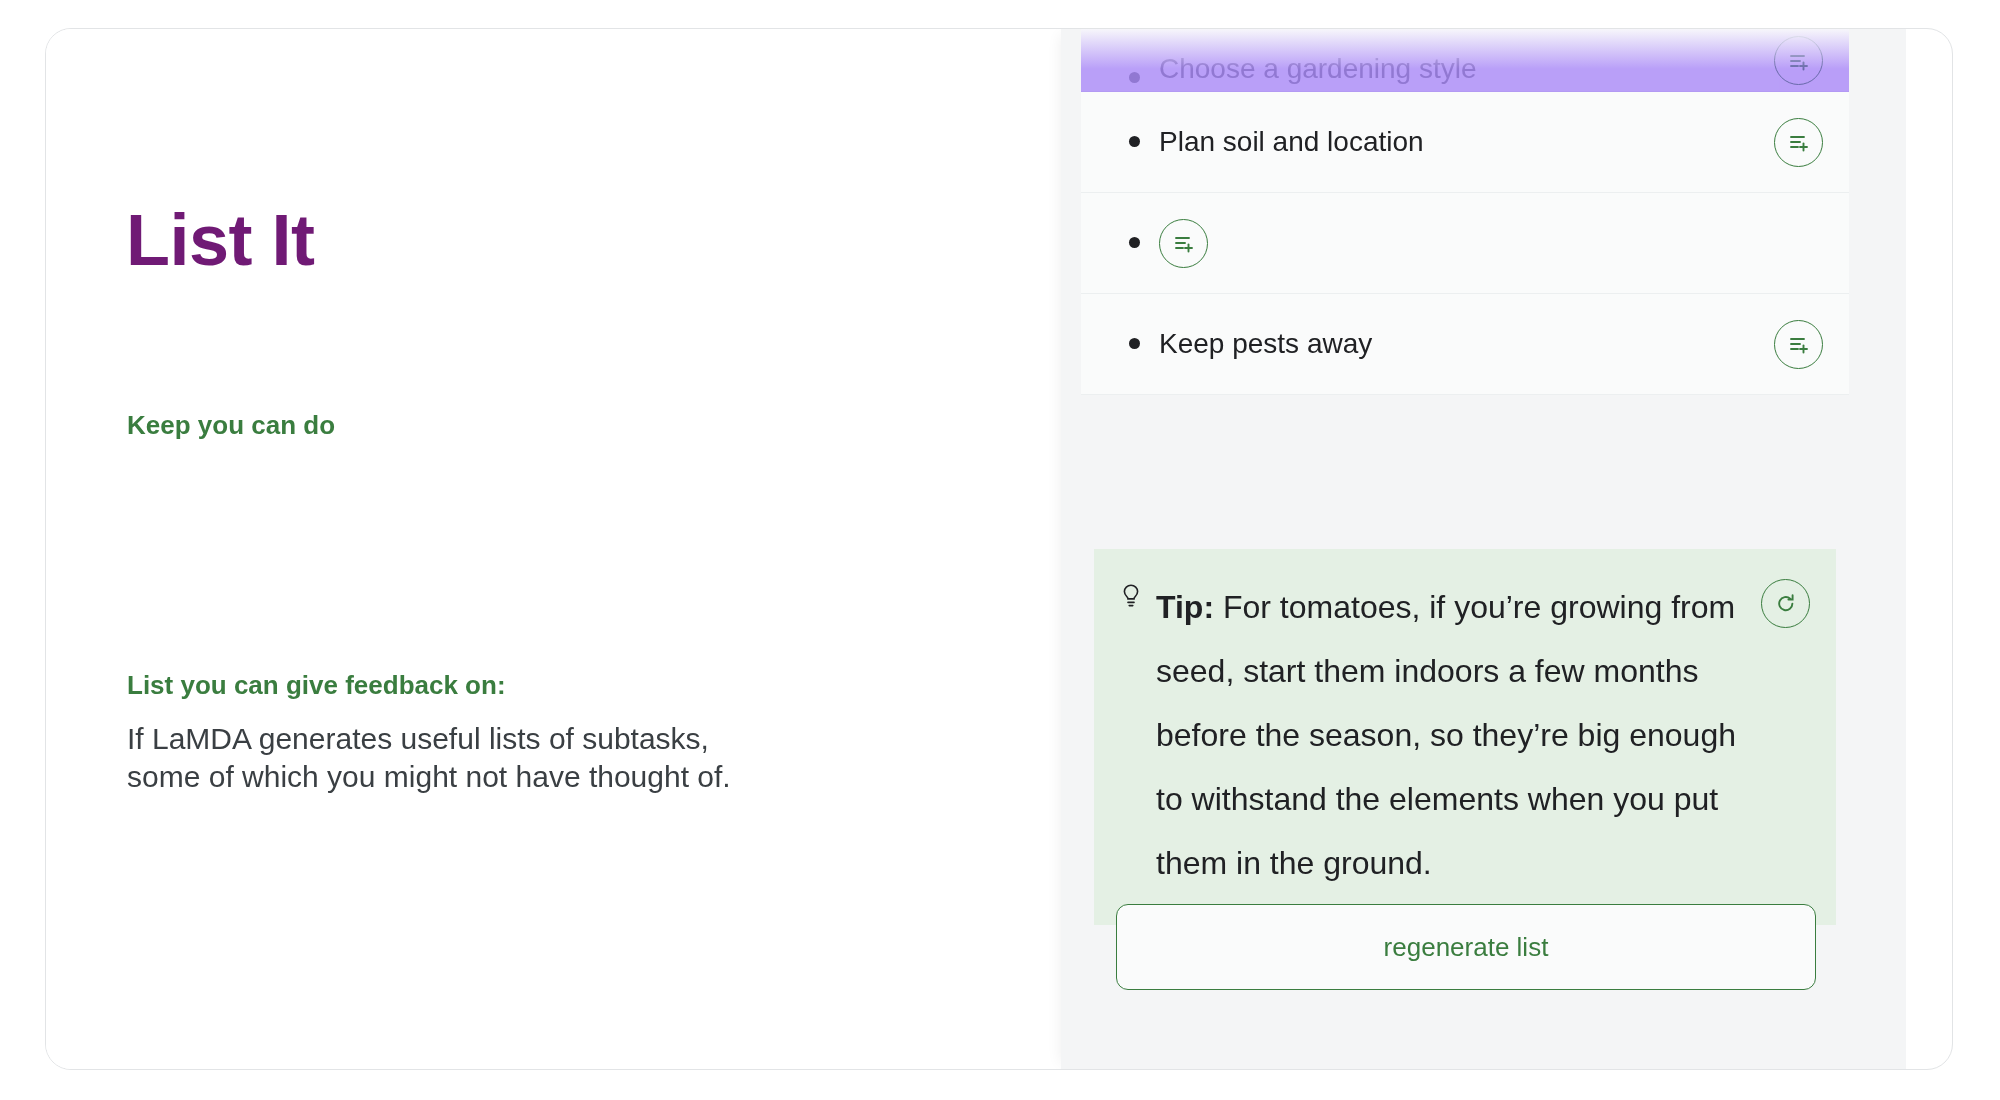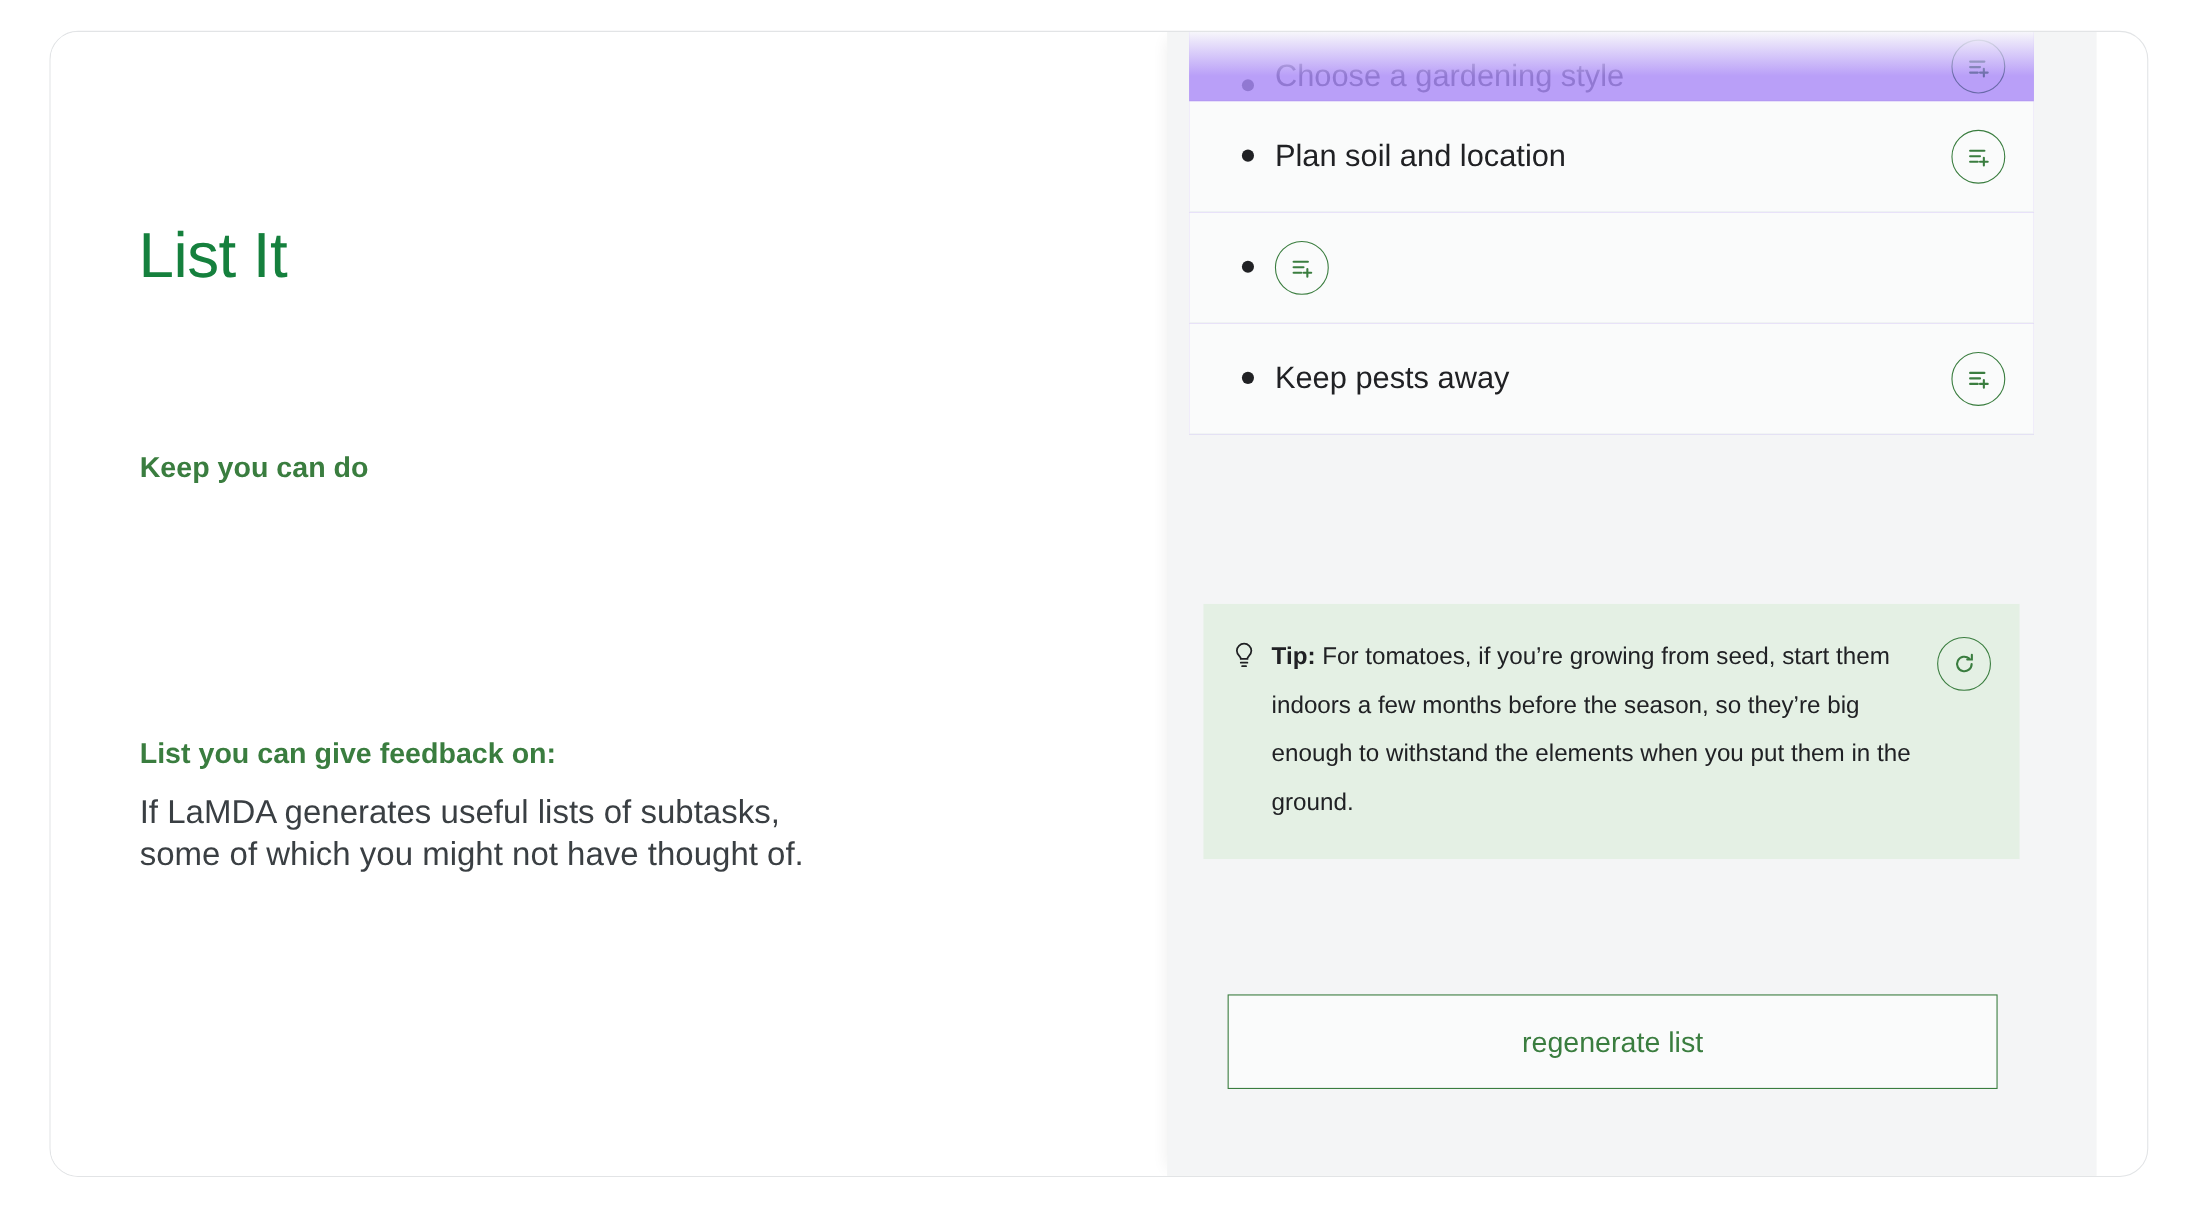--- a/index.html
+++ b/index.html
@@ -42,23 +42,23 @@
     top: 0;
     width: 1015px;
     height: 100%;
     background: #ffffff;
   }
 
   .page-title {
     position: absolute;
     left: 80px;
     top: 175px;
-    font-size: 58px;
-    font-weight: normal;
-    color: #15803d;
+    font-size: 72px;
+    font-weight: bold;
+    color: #701a75;
     letter-spacing: -0.5px;
     line-height: 1;
   }
 
   .section {
     position: absolute;
     left: 81px;
     width: 660px;
   }
   .section-1 { top: 380px; }
@@ -176,21 +176,21 @@
   }
 
   .bulb-icon {
     flex: 0 0 auto;
     margin-top: 8px;
     margin-right: 14px;
   }
 
   .tip-text {
     flex: 1 1 auto;
-    font-size: 22px;
+    font-size: 32px;
     color: #202124;
     line-height: 2.0;
     padding-right: 4px;
   }
   .tip-text b { font-weight: bold; }
 
   .tip-refresh {
     flex: 0 0 auto;
     margin-top: 4px;
     margin-left: 10px;
@@ -199,21 +199,21 @@
   
   .regenerate-btn {
     position: absolute;
     left: 35px;
     top: 875px;
     width: 700px;
     height: 86px;
     box-sizing: border-box;
     background: #fafbfb;
     border: 1.6px solid #3a7d3f;
-    border-radius: 0;
+    border-radius: 12px;
     color: #3a7d3f;
     font-family: "Liberation Sans", sans-serif;
     font-size: 26px;
     cursor: pointer;
     display: flex;
     align-items: center;
     justify-content: center;
   }
 
   

